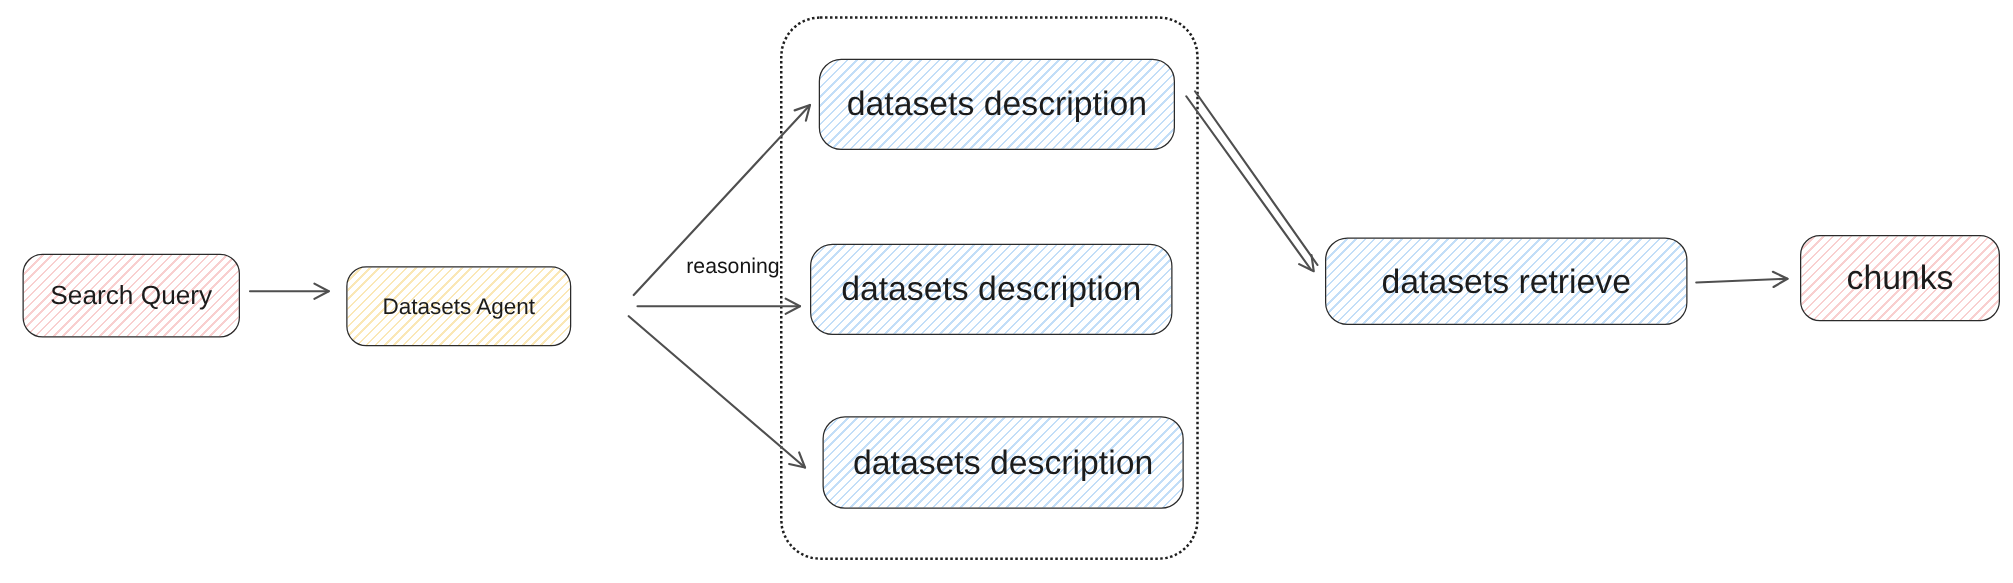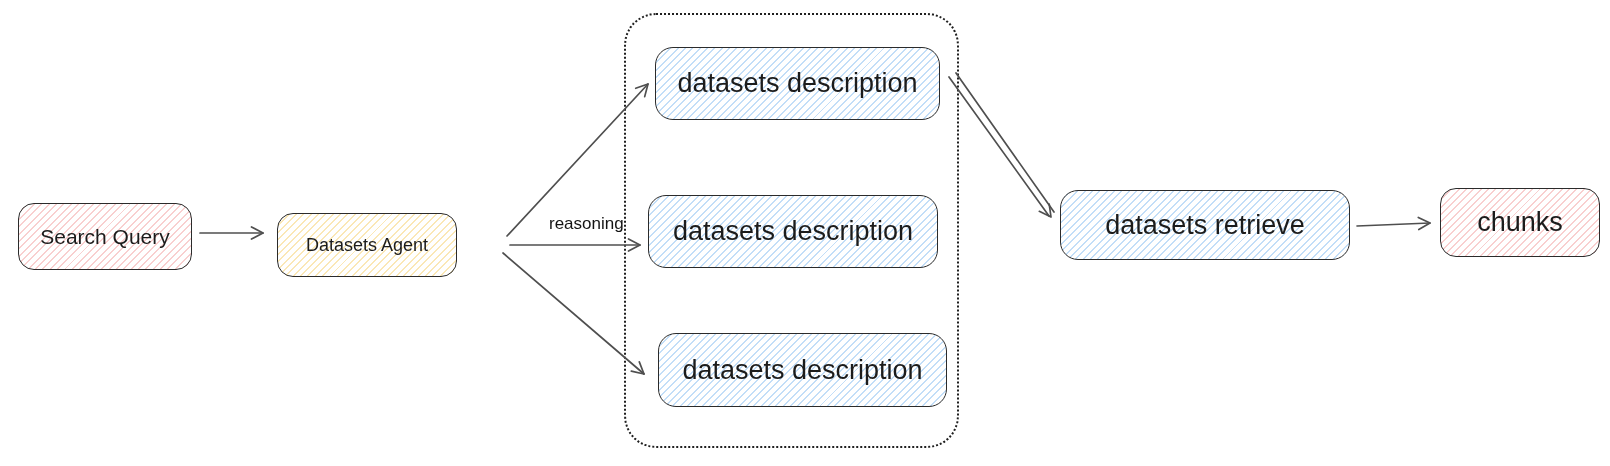--- a/index.html
+++ b/index.html
@@ -50,21 +50,21 @@
     box-sizing: border-box;
     left: 624px; top: 13px;
     width: 335px; height: 435px;
     border: 2.2px dotted #1f1f1f;
     border-radius: 32px;
     background: transparent;
   }
 
   .edge-label {
     position: absolute;
-    left: 549px; top: 214px;
+    left: 549px; top: 203px;
     font-size: 17px;
     color: #141414;
     white-space: nowrap;
   }
 
   svg.arrows {
     position: absolute;
     left: 0; top: 0;
     width: 1610px; height: 466px;
     pointer-events: none;

